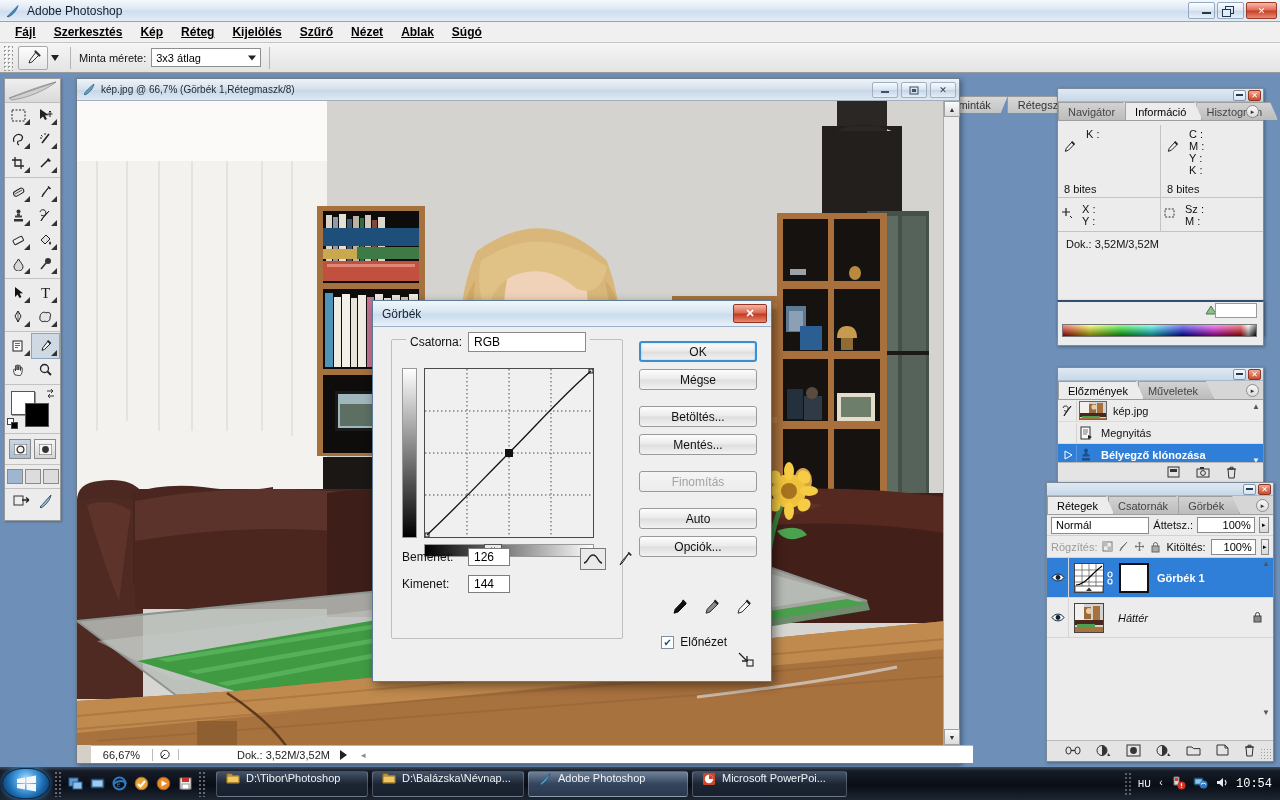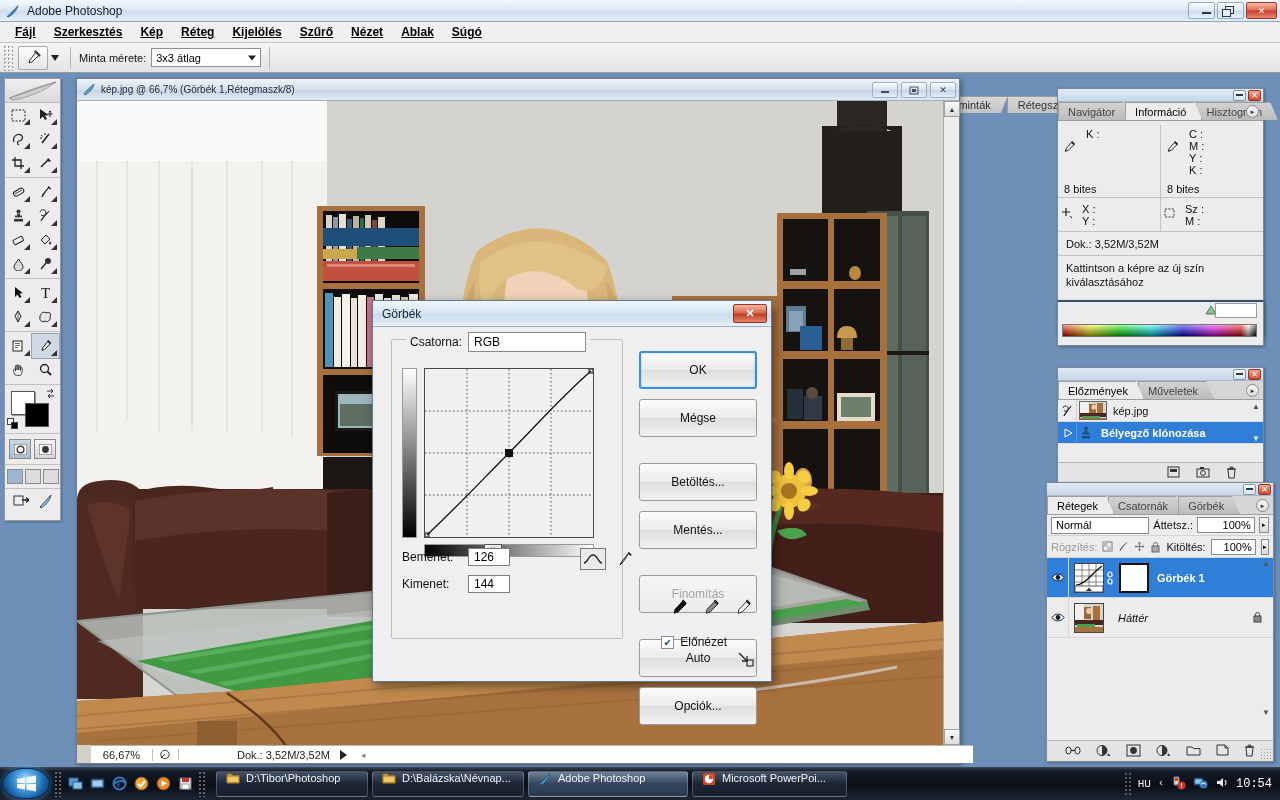--- a/index.html
+++ b/index.html
@@ -188,23 +188,23 @@
     display:flex;align-items:center;justify-content:center;gap:1px;}
   .io-row { position:absolute; display:flex; align-items:center; }
   .io-label { font-size:12px; color:#111; width:66px; }
   .io-field { width:42px;height:18px;border:1px solid #7d7d7d;background:#fff;font-size:12px;
     display:flex;align-items:center;padding-left:5px;}
   .curve-tools { position:absolute; left:188px; top:208px; display:flex; align-items:center; gap:6px;}
   .ct-btn { width:26px;height:22px;border:1px solid #7a7a7a;background:#eaeaea;display:flex;align-items:center;justify-content:center;}
   .ct-btn.flat { border:none; background:none; }
   .btncol { position:absolute; right:14px; top:14px; width:118px; }
   .pbtn {
-    width:118px; height:38px; margin-bottom:7px; border:1px solid #9a9a9a; border-radius:3px;
+    width:118px; height:21px; margin-bottom:7px; border:1px solid #9a9a9a; border-radius:3px;
     background:linear-gradient(to bottom,#fdfdfd,#eaeaea 48%,#dedede 52%,#f2f2f2);
-    font-size:12px; color:#111; display:flex; align-items:center; justify-content:center;margin-top:10px;
+    font-size:12px; color:#111; display:flex; align-items:center; justify-content:center;
   }
   .pbtn.primary { border:2px solid #3b8fd0; box-shadow:0 0 2px #7fc0ee inset; }
   .pbtn.disabled { color:#a3a3a3; background:linear-gradient(to bottom,#f5f5f5,#ececec); }
   .droppers { position:absolute; right:18px; top:272px; display:flex; gap:12px; }
   .prev-row { position:absolute; right:44px; top:308px; display:flex; align-items:center; gap:6px; }
   .chk { width:13px;height:13px;border:1px solid #7d8fa0;background:#fff;display:flex;align-items:center;justify-content:center;
     font-size:10px; color:#22507e; }
   .resize-corner { position:absolute; right:16px; bottom:14px; width:18px;height:16px; }
 
   
@@ -1071,21 +1071,20 @@
           </div>
           <div class="info-row" style="padding-left:18px;margin-top:2px;">
               <span>Sz :</span>
             </div>
           <div class="info-row" style="padding-left:18px;">
               <span>M :</span>
             </div>
         </div>
       </div>
       <div class="doksec">Dok.: 3,52M/3,52M</div>
-      <div class="hintsec">Kattintson a képre az új szín kiválasztásához</div>
     </div>
     <div class="pal-resize"></div>
   </div>
 
   <div class="palette" style="left:1057px; top:300px; width:207px; height:46px; border-top:2px solid #2f4f6d;">
     <div style="position:relative;height:18px;">
       <div style="position:absolute;right:46px;top:3px;">
         <svg width="12" height="10" viewBox="0 0 12 10">
             <path d="M6 1 L11 9 H1 Z" fill="#8bbf8b" stroke="#4a7a4a"></path>
           </svg>
@@ -1125,20 +1124,31 @@
               <rect x="17" y="1" width="6" height="11" fill="#a8703c"></rect>
             <circle cx="14" cy="5" r="2.6" fill="#e9cba6"></circle>
             <rect x="0" y="11" width="28" height="4" fill="#4a261f"></rect>
             <rect x="2" y="14" width="18" height="3" fill="#4aa04c"></rect>
             <rect x="0" y="16" width="28" height="3" fill="#a8723f"></rect>
           </svg>
         </div>
         <span>kép.jpg</span>
         <div style="position:absolute;right:3px;top:2px;font-size:8px;color:#555;">▲</div>
       </div>
+      <div class="hist-row">
+        <div class="hist-slot"></div>
+        <div class="hist-icon">
+          <svg width="14" height="14" viewBox="0 0 14 14">
+              <rect x="2" y="1" width="9" height="12" fill="#fafafa" stroke="#333"></rect>
+              <path d="M4 4 h5 M4 6 h5 M4 8 h4" stroke="#777"></path>
+              <path d="M9 9 l4 2 -4 2 z" fill="#222"></path>
+            </svg>
+        </div>
+        <span>Megnyitás</span>
+      </div>
       <div class="hist-row sel">
         <div class="hist-slot" style="border-right-color:#5a97dd;">
           <svg width="9" height="10" viewBox="0 0 9 10">
               <polygon points="1,1 8,5 1,9" fill="none" stroke="#fff" stroke-width="1"></polygon>
             </svg>
         </div>
         <div class="hist-icon">
           <svg width="14" height="14" viewBox="0 0 14 14">
               <circle cx="7" cy="2.5" r="2" fill="#1b4f86"></circle>
               <path d="M5.5 4.5 h3 v2 h2 v2 h-7 v-2 h2 z" fill="#1b4f86"></path>

